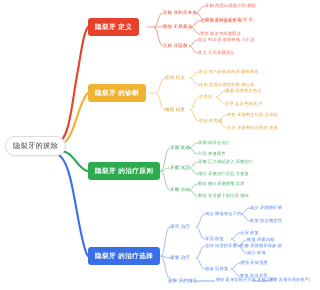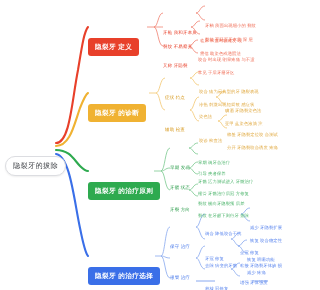--- a/index.html
+++ b/index.html
@@ -4,21 +4,21 @@
 <style>
   html,body{margin:0;padding:0;}
   body{
     width:310px;height:290px;background:#ffffff;
     font-family:"Liberation Sans","DejaVu Sans",sans-serif;
     overflow:hidden;position:relative;
   }
   #mindmap{position:absolute;inset:0;}
   svg.wires{position:absolute;left:0;top:0;width:310px;height:290px;}
 
-  .node{position:absolute;box-sizing:border-box;white-space:nowrap;margin-top:20px;}
+  .node{position:absolute;box-sizing:border-box;white-space:nowrap;}
 
   .root{
     background:#ffffff;border:1px solid #dcdde1;border-radius:11px;
     color:#3c3f44;font-size:7.2px;letter-spacing:.3px;
     padding:4px 7px;box-shadow:0 1px 2px rgba(0,0,0,.07);
   }
   .branch{
     color:#ffffff;border-radius:3px;font-weight:bold;
     font-size:6.6px;letter-spacing:.4px;padding:4.5px 7px;
     text-align:center;

